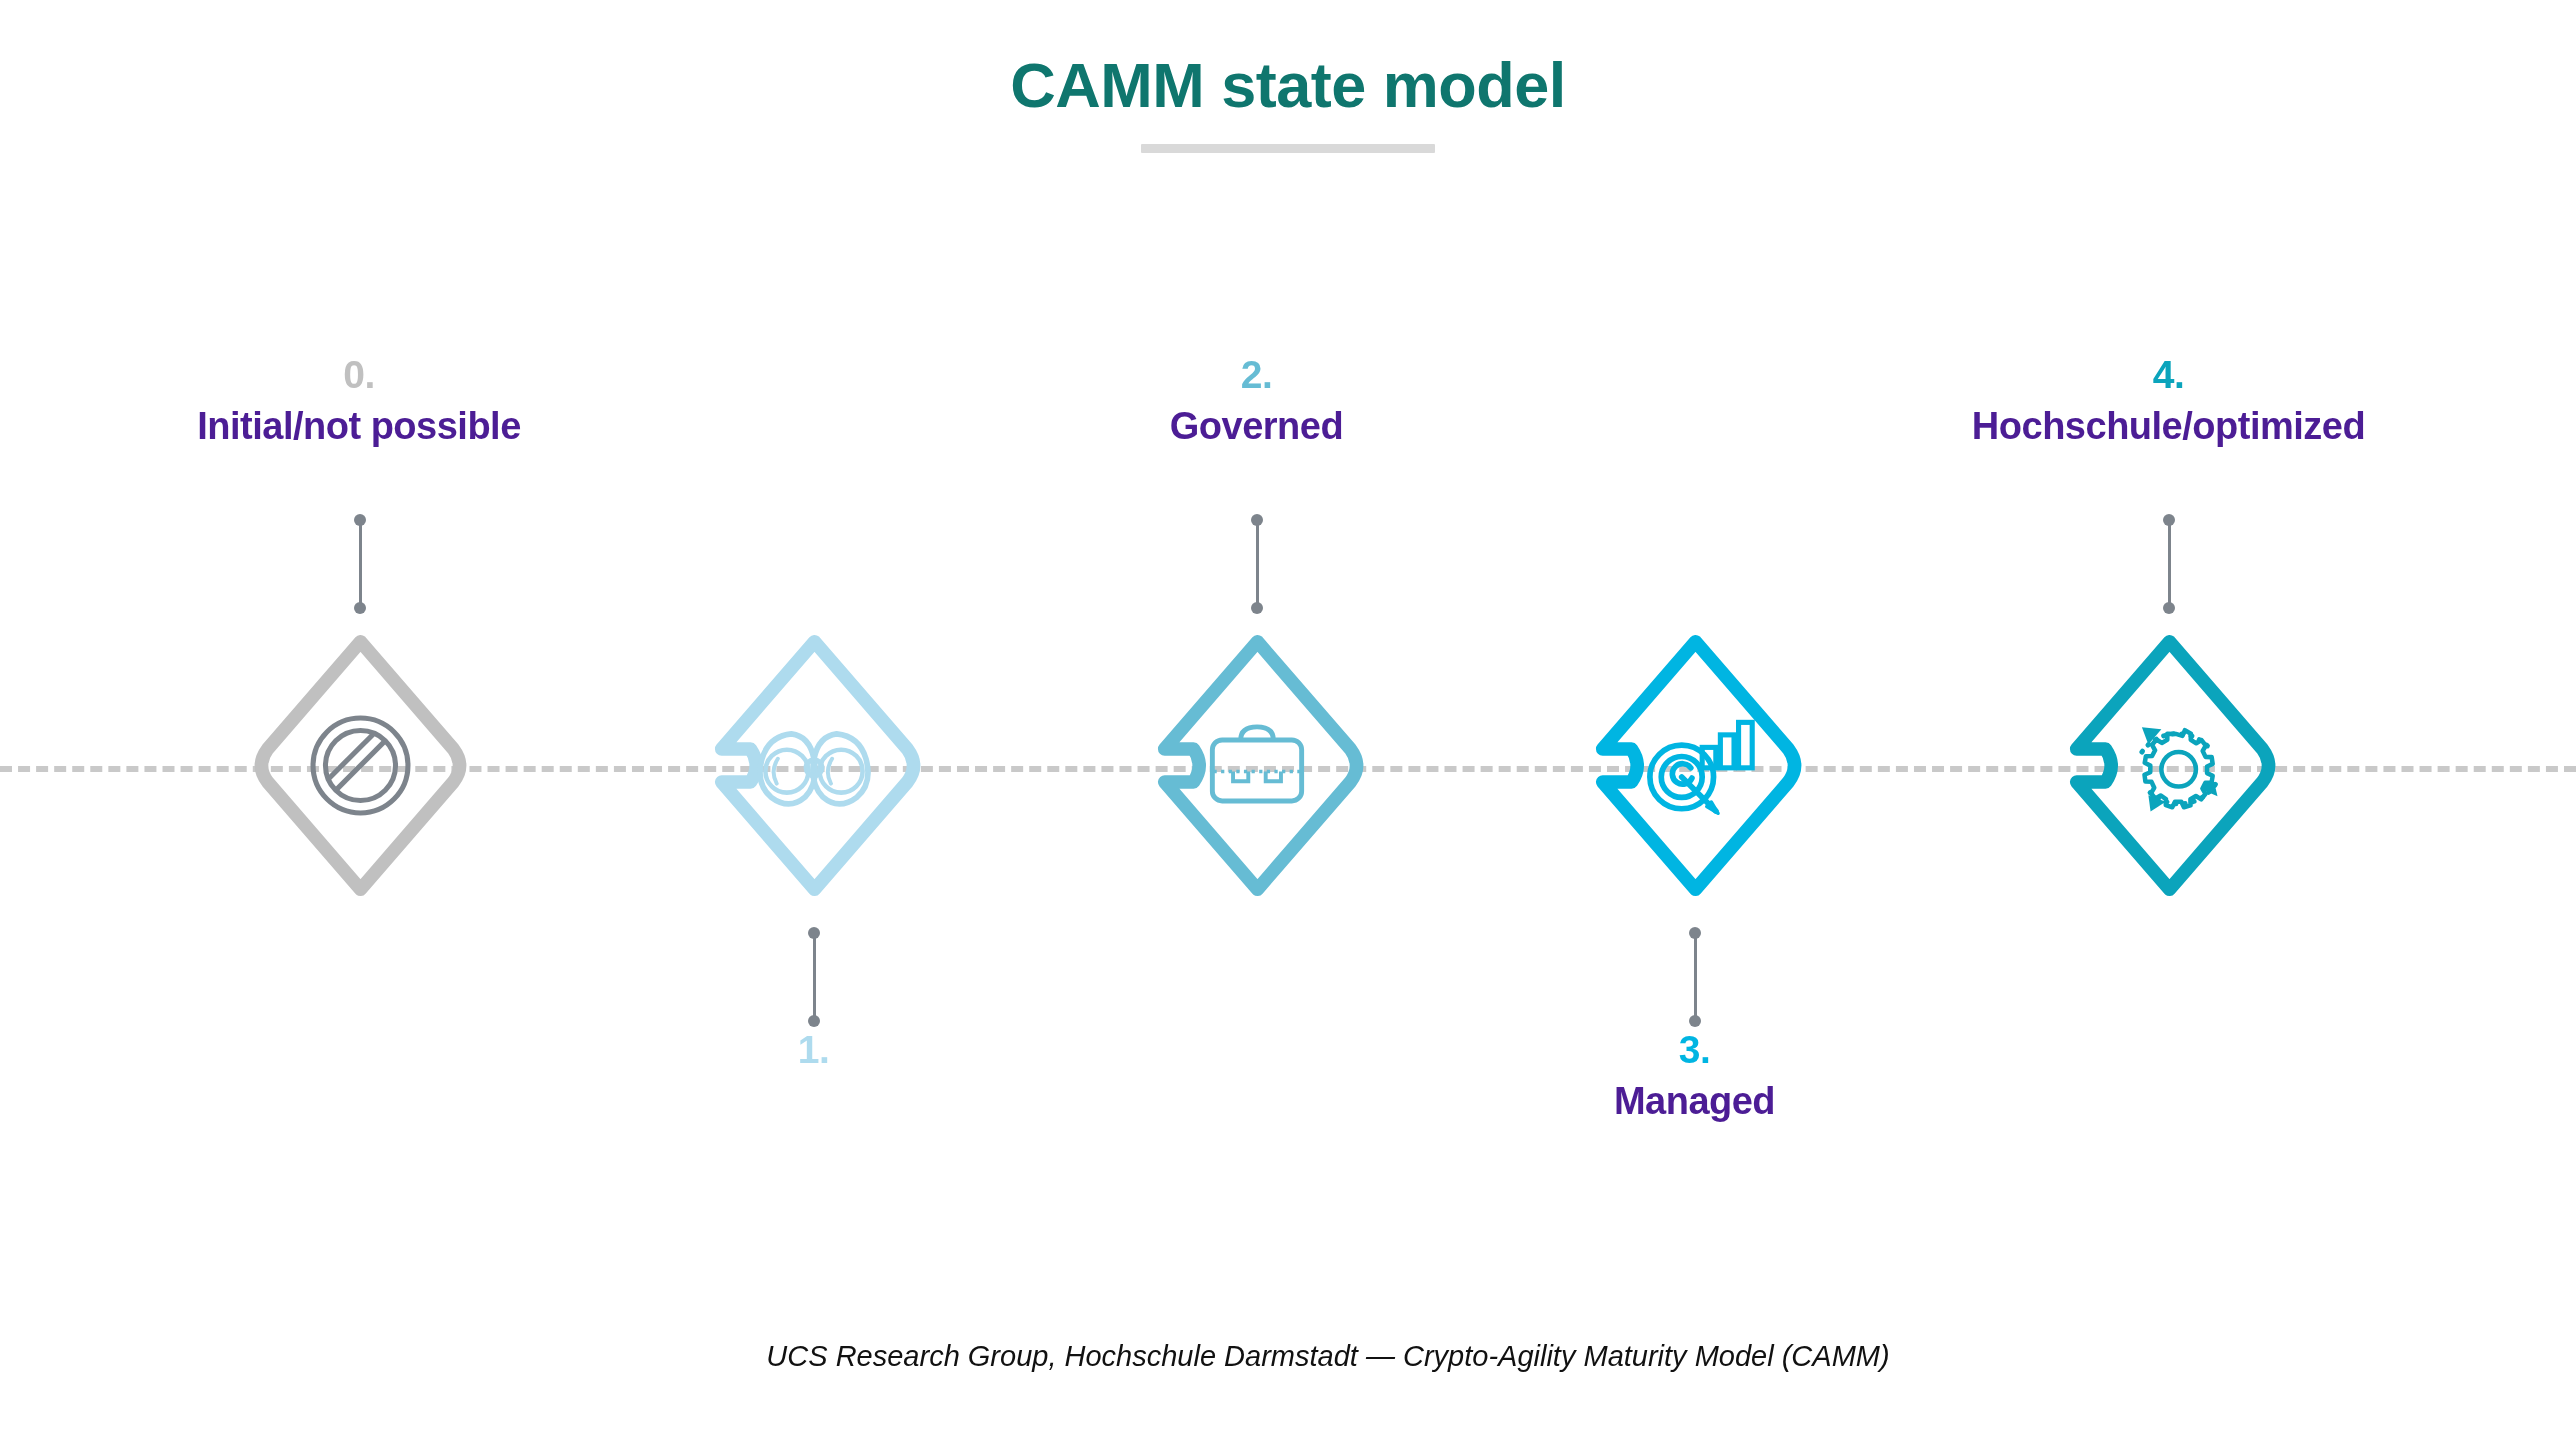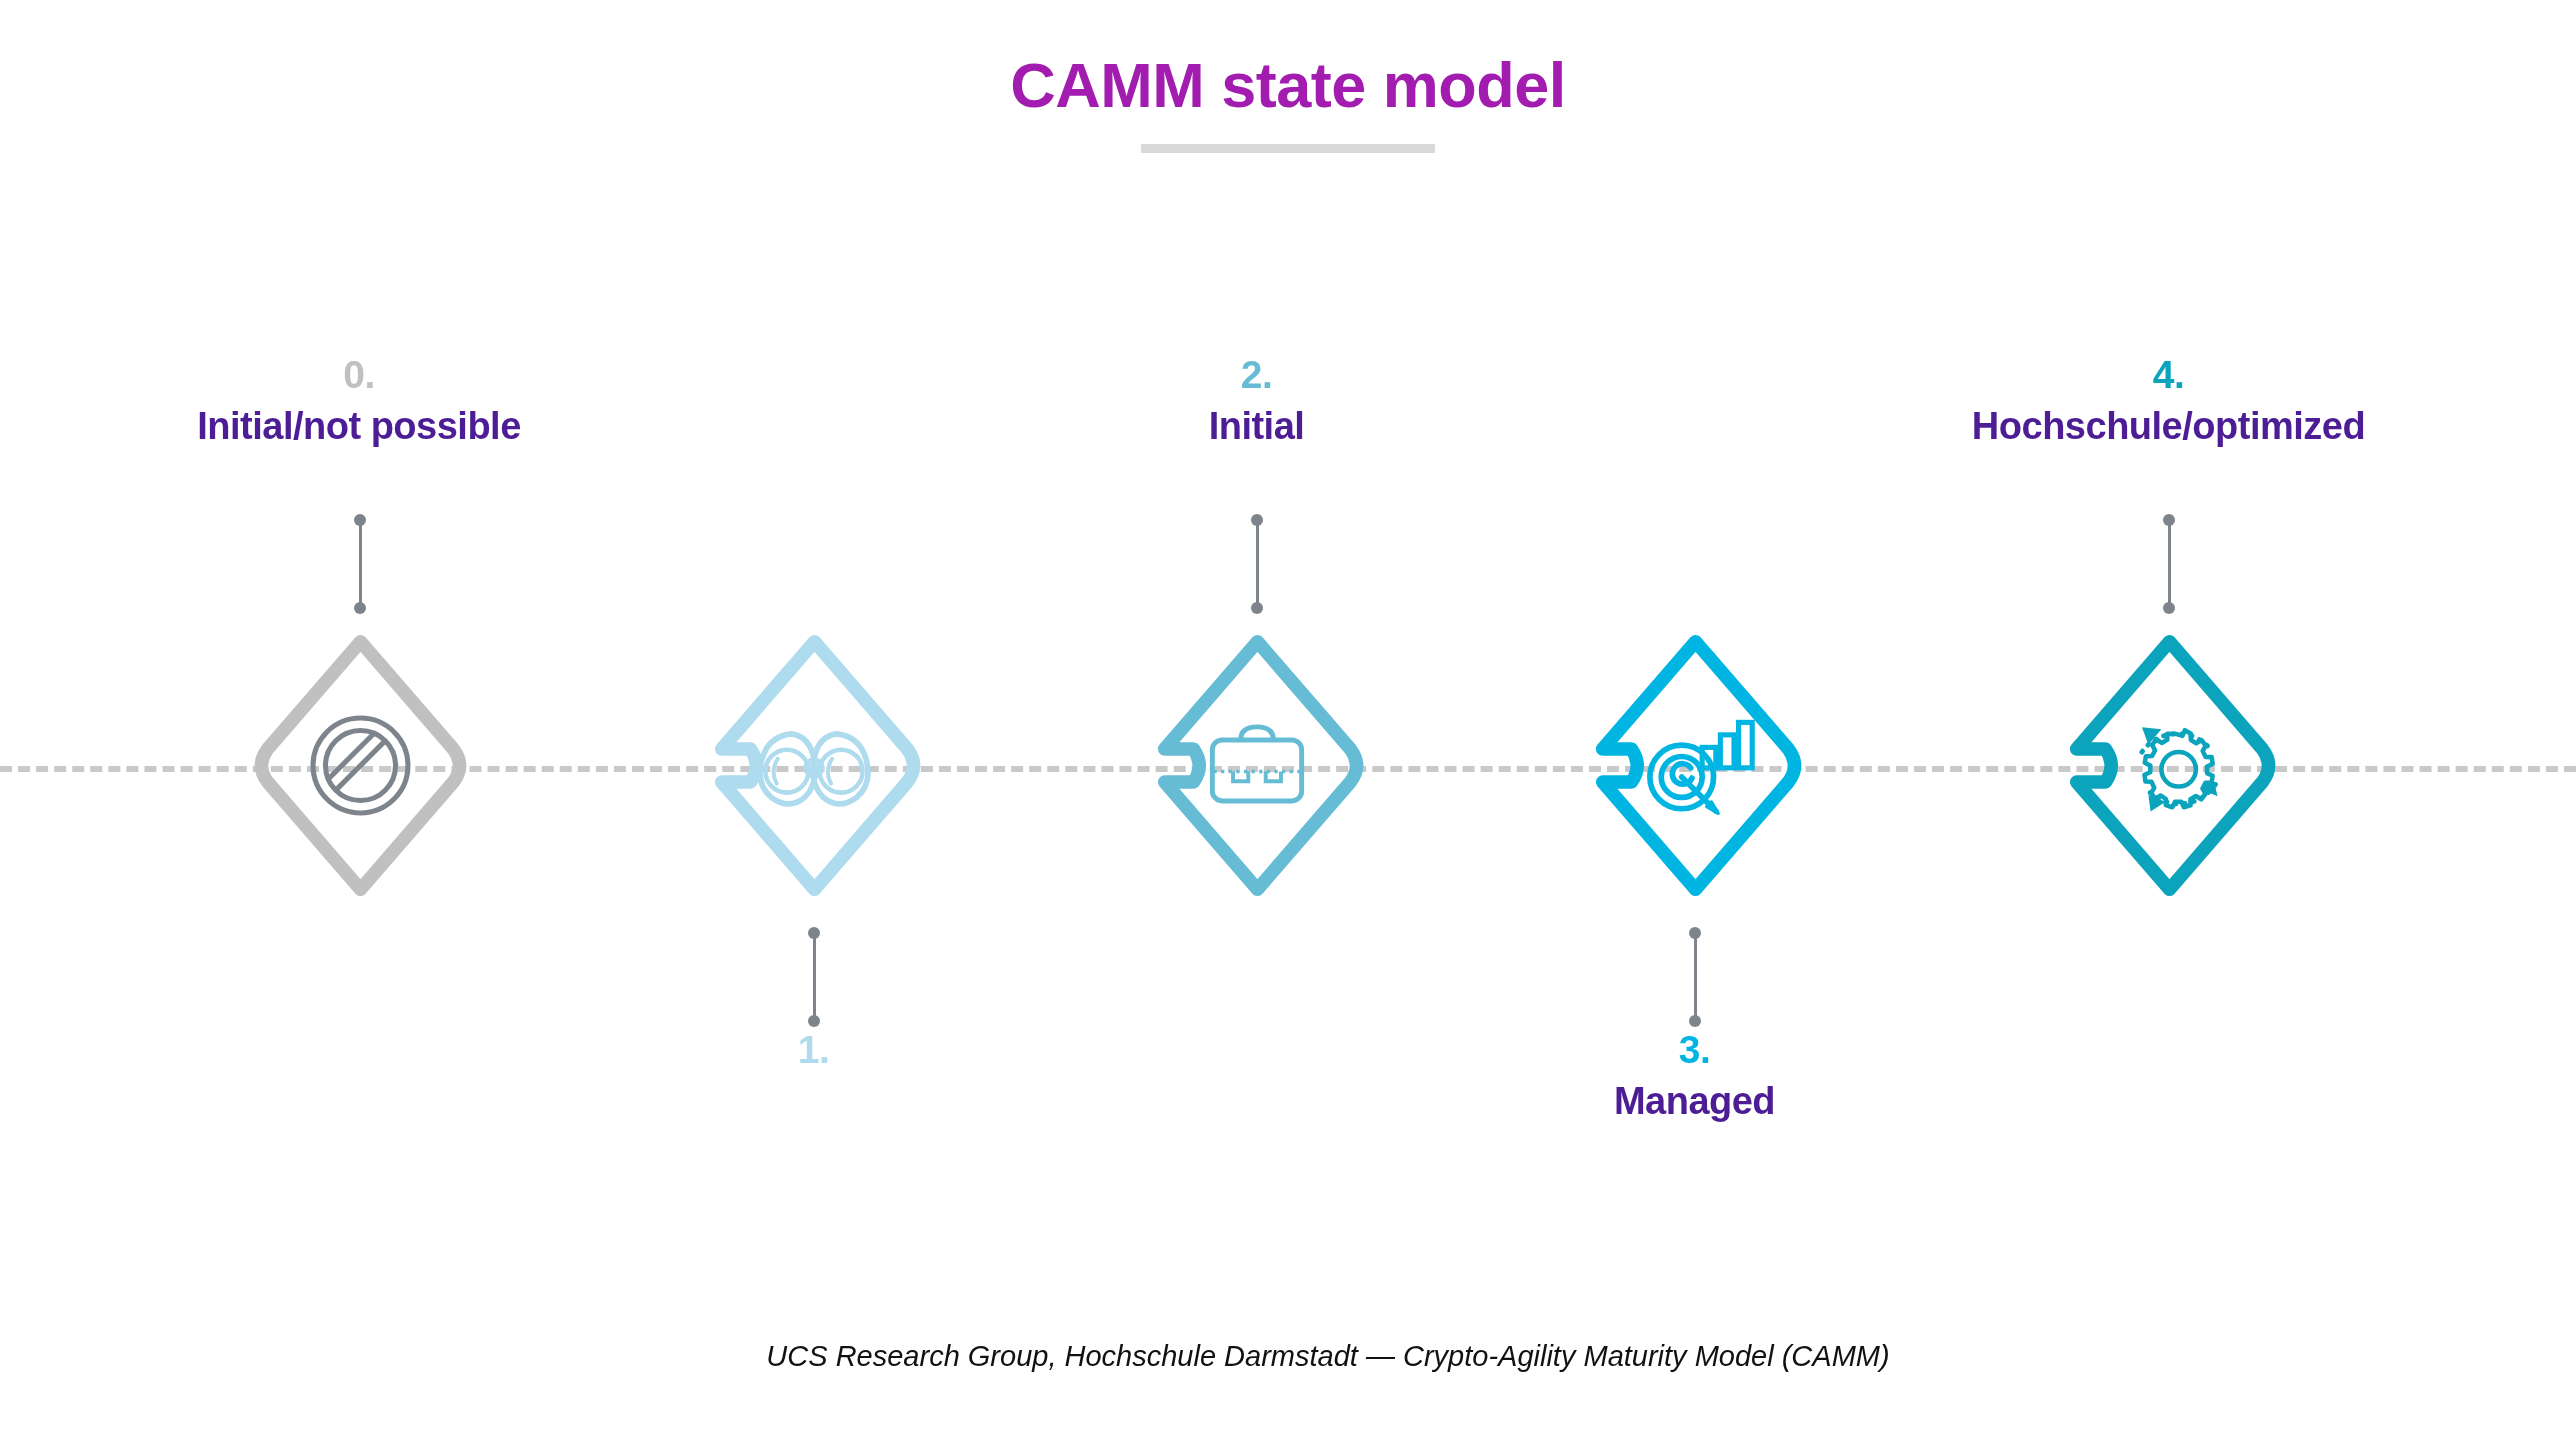--- a/index.html
+++ b/index.html
@@ -19,21 +19,21 @@
   .title-block {
     position: absolute;
     top: 52px;
     left: 0;
     width: 2576px;
     text-align: center;
   }
   .title {
     font-size: 63px;
     font-weight: bold;
-    color: #a21caf;
+    color: #0f766e;
     letter-spacing: -0.5px;
     line-height: 1.05;
     margin: 0;
   }
   .title-rule {
     width: 294px;
     height: 8.8px;
     background: #d9d9d9;
     margin: 26px auto 0 auto;
     border-radius: 1px;
@@ -189,21 +189,21 @@
     <div class="stem"></div>
     <div class="dot top"></div>
     <div class="dot bottom"></div>
   </div>
   <div class="label-group" style="left:453px; top:1030px;">
     <div class="label-num" style="color:#aedbee;">1.</div>
   </div>
 
   <div class="label-group" style="left:896px; top:355px;">
     <div class="label-num" style="color:#66bcd4;">2.</div>
-    <div class="label-name">Initial</div>
+    <div class="label-name">Governed</div>
   </div>
   <div class="connector" style="left:1251px; top:520px; height:88px;">
     <div class="stem"></div>
     <div class="dot top"></div>
     <div class="dot bottom"></div>
   </div>
   <div class="node" style="left:1144px; top:621px;">
     <svg class="node-shape" viewBox="0 0 440 560">
       <path d="M 220 40 L 400 248 Q 424 280 400 312 L 220 520 L 40 312 L 96 312 Q 118 280 96 248 L 40 248 Z" fill="none" stroke="#66bcd4" stroke-width="26" stroke-linejoin="round"></path>
     </svg>

